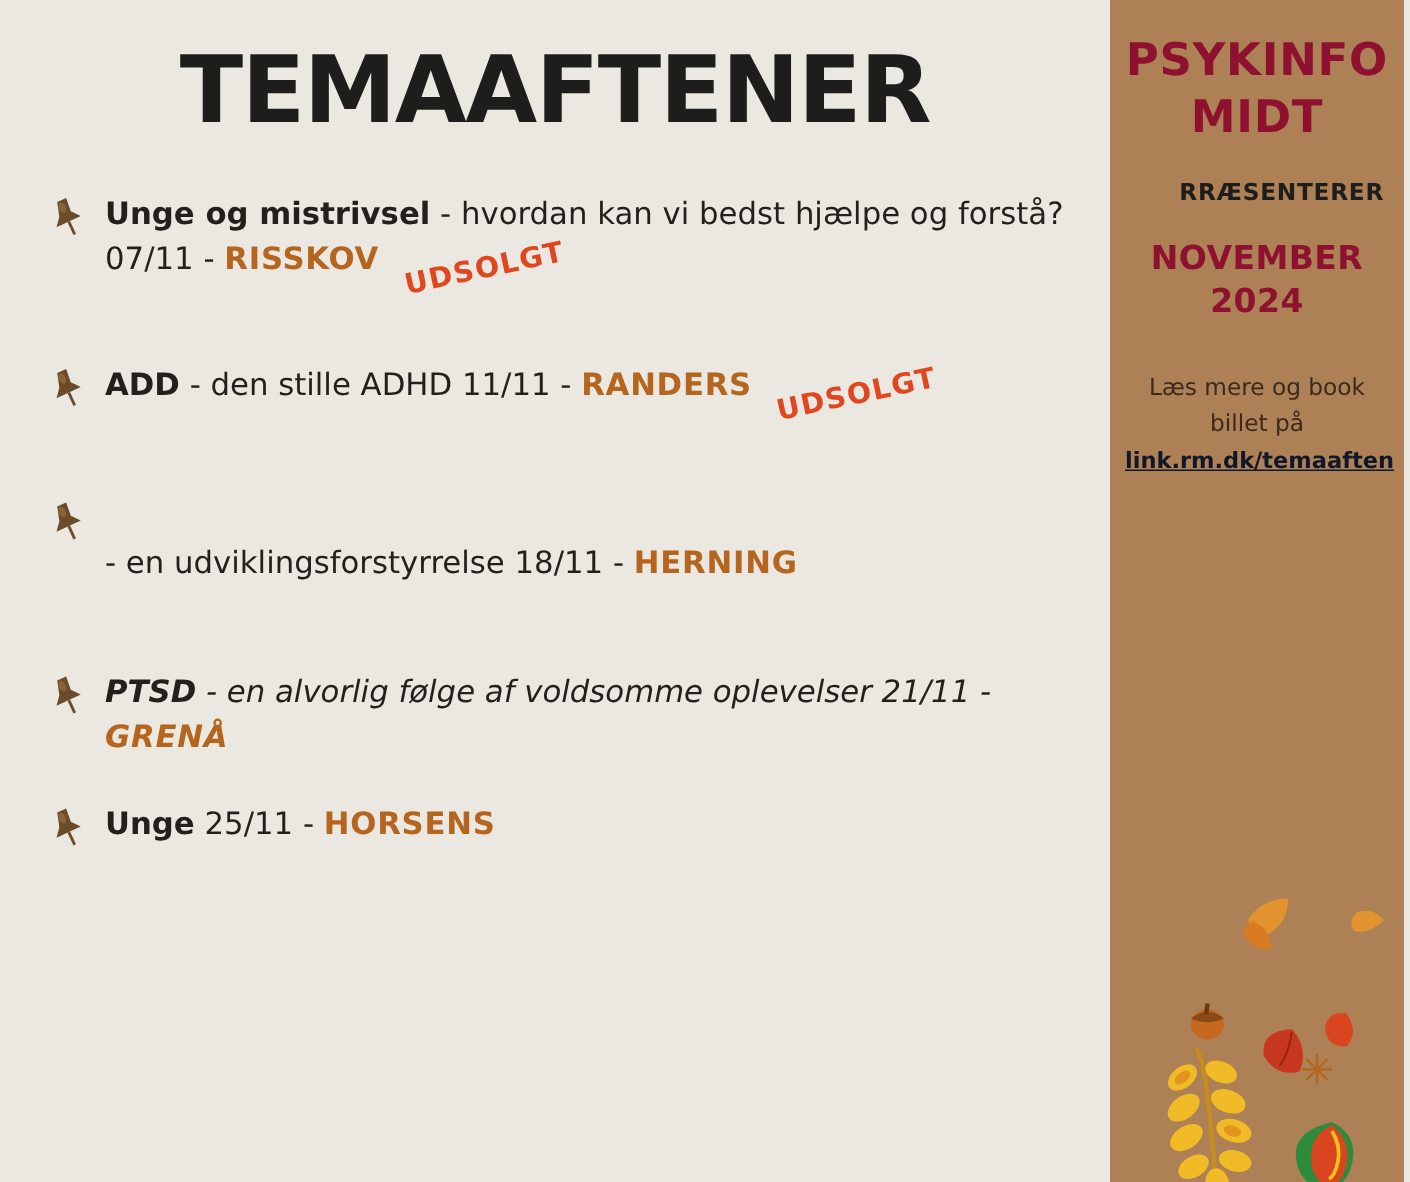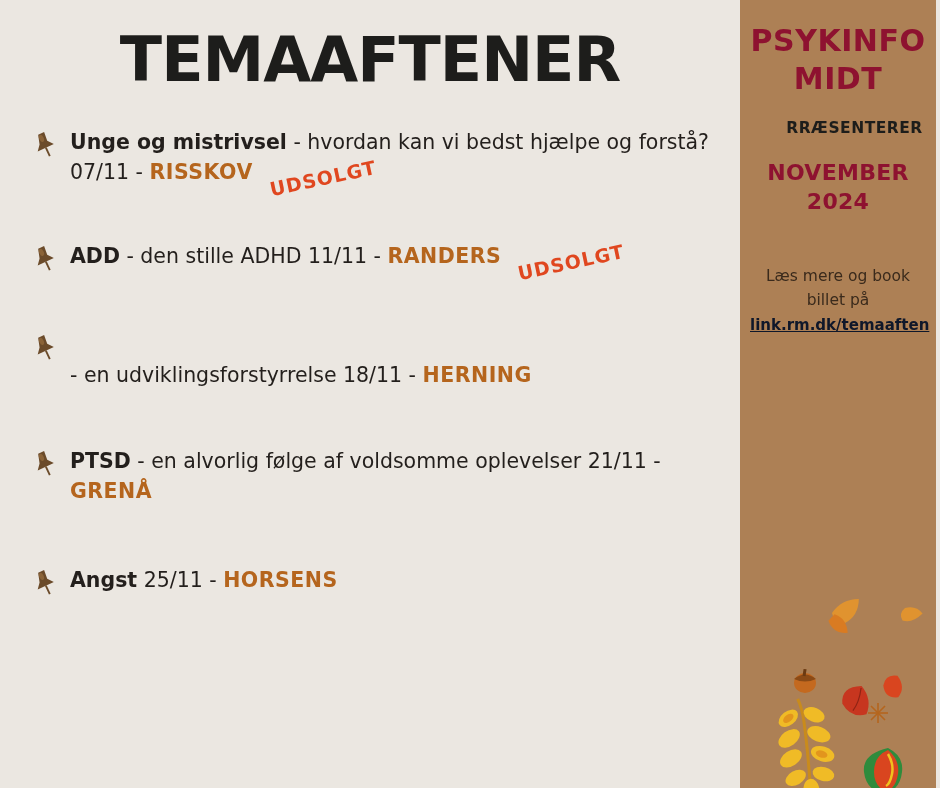--- a/index.html
+++ b/index.html
@@ -108,21 +108,21 @@
   }
   .month {
     margin-top: 22px;
     font-weight: bold;
     font-size: 22px;
     line-height: 1.3;
     color: #8e1230;
     letter-spacing: 0.3px;
   }
   .booking {
-    margin-top: 48px;
+    margin-top: 30px;
     font-size: 15.5px;
     line-height: 1.55;
     color: #3a2a1c;
     padding: 0 10px;
   }
   .booking .url {
     color: #0f172a;
     font-weight: bold;
     display: block;
     margin-top: 2px;
@@ -186,21 +186,21 @@
               <rect x="14.6" y="19" width="2" height="10" fill="#6b4b2a"></rect>
               <ellipse cx="15.6" cy="8" rx="2.4" ry="4" fill="#8a6338"></ellipse>
             </g>
           </svg>
         </span>
         <div class="ev-line">
           <br><span> - en udviklingsforstyrrelse 18/11 - </span><span class="city">HERNING</span>
         </div>
       </div>
 
-      <div class="event" style="margin-bottom:60px;">
+      <div class="event" style="margin-bottom:29px;font-style:italic;">
         <span class="pin-icon">
           <svg viewBox="0 0 32 32" width="30" height="30">
             <g transform="rotate(-25 16 16)">
               <path d="M14 3 L21 3 L20 13 L25 19 L6 19 L11 13 Z" fill="#6b4b2a"></path>
               <rect x="14.6" y="19" width="2" height="10" fill="#6b4b2a"></rect>
               <ellipse cx="15.6" cy="8" rx="2.4" ry="4" fill="#8a6338"></ellipse>
             </g>
           </svg>
         </span>
         <div class="ev-line">
@@ -212,21 +212,21 @@
         <span class="pin-icon">
           <svg viewBox="0 0 32 32" width="30" height="30">
             <g transform="rotate(-25 16 16)">
               <path d="M14 3 L21 3 L20 13 L25 19 L6 19 L11 13 Z" fill="#6b4b2a"></path>
               <rect x="14.6" y="19" width="2" height="10" fill="#6b4b2a"></rect>
               <ellipse cx="15.6" cy="8" rx="2.4" ry="4" fill="#8a6338"></ellipse>
             </g>
           </svg>
         </span>
         <div class="ev-line">
-          <b>Angst</b><span> 25/11 - </span><span class="city">HORSENS</span>
+          <b>Unge</b><span> 25/11 - </span><span class="city">HORSENS</span>
         </div>
       </div>
 
     </div>
   </div>
 
   <div class="right">
 
     <div class="brand">
       <div>PSYKINFO</div>

